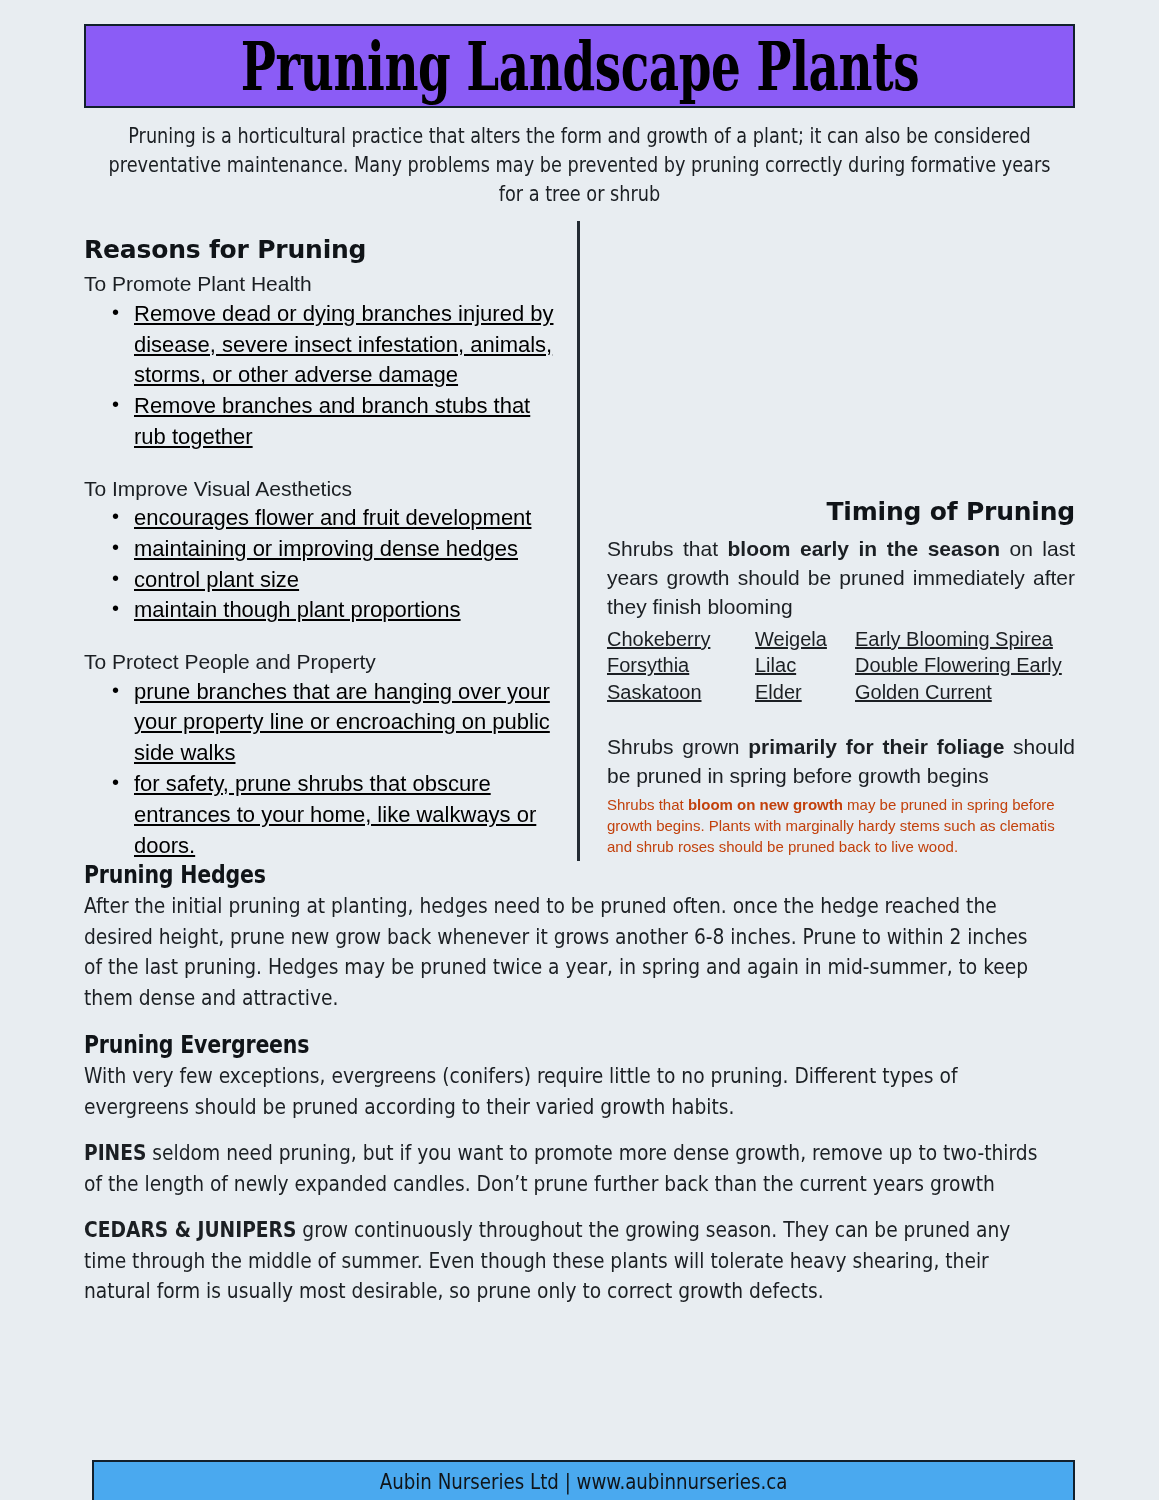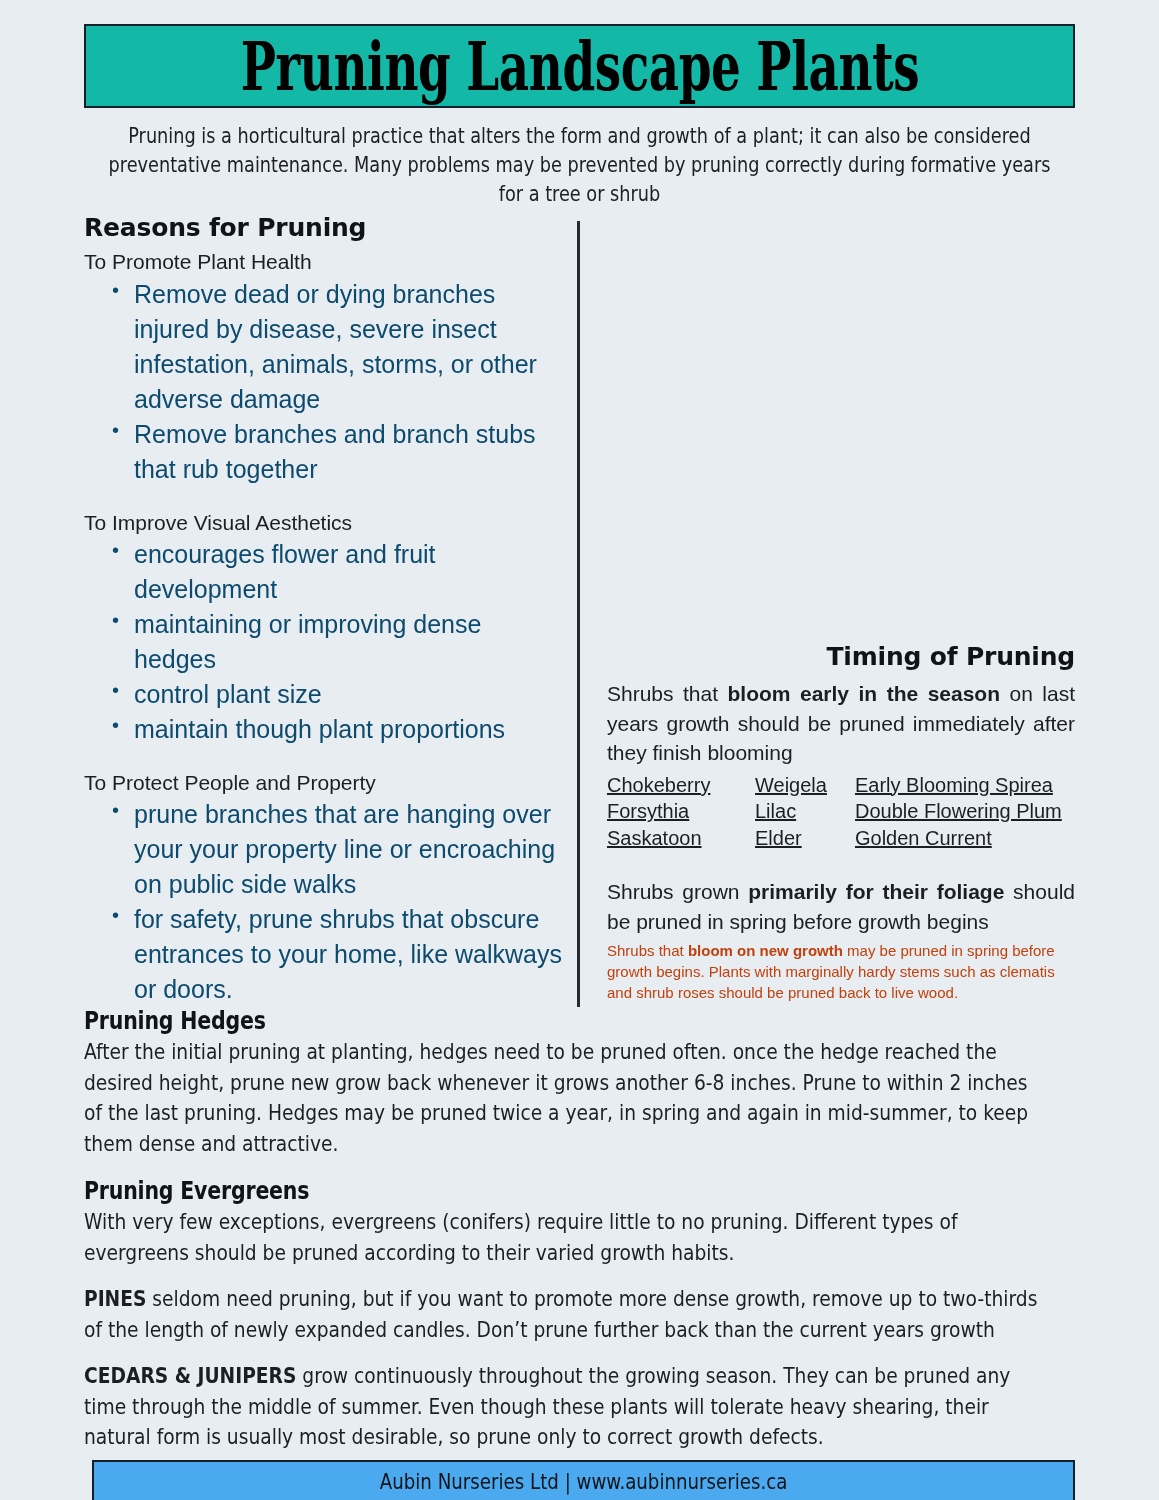--- a/index.html
+++ b/index.html
@@ -19,21 +19,21 @@
     width: 1159px;
     height: 1500px;
     box-sizing: border-box;
     padding: 0 84px;
   }
 
   
   .title-banner {
     margin-top: 24px;
     height: 84px;
-    background: #14b8a6;
+    background: #8b5cf6;
     border: 2px solid #12202c;
     display: flex;
     align-items: center;
     justify-content: center;
     box-sizing: border-box;
   }
   .title-text {
     font-family: "DejaVu Serif", serif;
     font-weight: bold;
     font-size: 60px;
@@ -103,25 +103,26 @@
     color: #1b1f23;
   }
 
   ul.bullets {
     list-style: none;
     margin: 0 0 22px 0;
     padding: 0 0 0 26px;
   }
   ul.bullets li {
     position: relative;
-    font-size: 25px;
+    font-size: 22px;
     line-height: 1.40;
     padding-left: 24px;
     margin-bottom: 0px;
-    color: #0c4a6e;
+    color: #000000;
+    text-decoration: underline;
   }
   ul.bullets li::before {
     content: "\2022";
     position: absolute;
     left: 2px;
     top: -1px;
     font-size: 20px;
   }
   ul.bullets.last { margin-bottom: 0; }
 
@@ -262,21 +263,21 @@
       <table class="plants tbl-a">
         <tbody>
             <tr>
           <td class="c1">Chokeberry</td>
           <td class="c2">Weigela</td>
           <td class="c3">Early Blooming Spirea</td>
         </tr>
         <tr>
           <td class="c1">Forsythia</td>
           <td class="c2">Lilac</td>
-          <td class="c3">Double Flowering Plum</td>
+          <td class="c3">Double Flowering Early</td>
         </tr>
         <tr>
           <td class="c1">Saskatoon</td>
           <td class="c2">Elder</td>
           <td class="c3">Golden Current</td>
         </tr>
       </tbody>
         </table>
 
       <p class="just"><span>Shrubs grown </span><b>primarily for their foliage</b><span> should be pruned in spring before growth begins</span></p>

